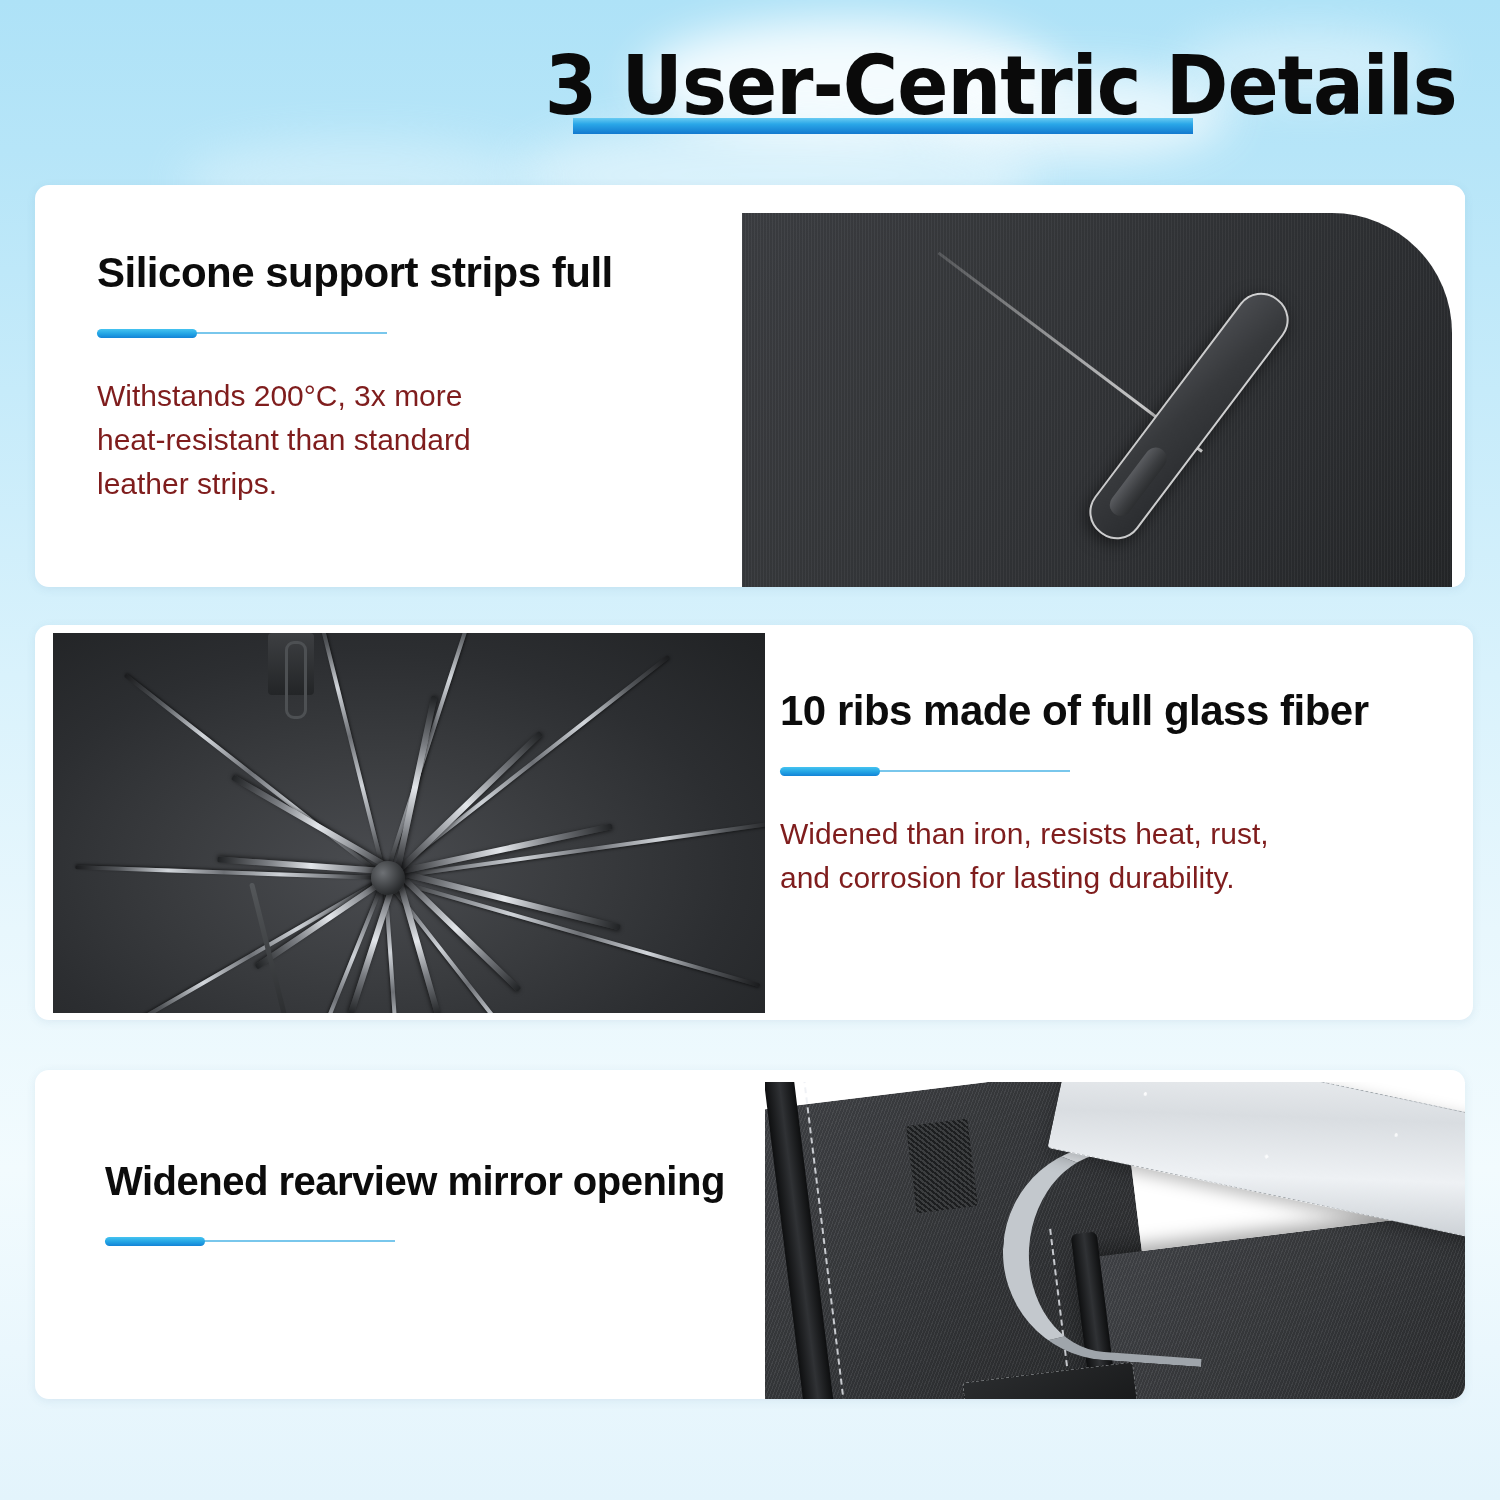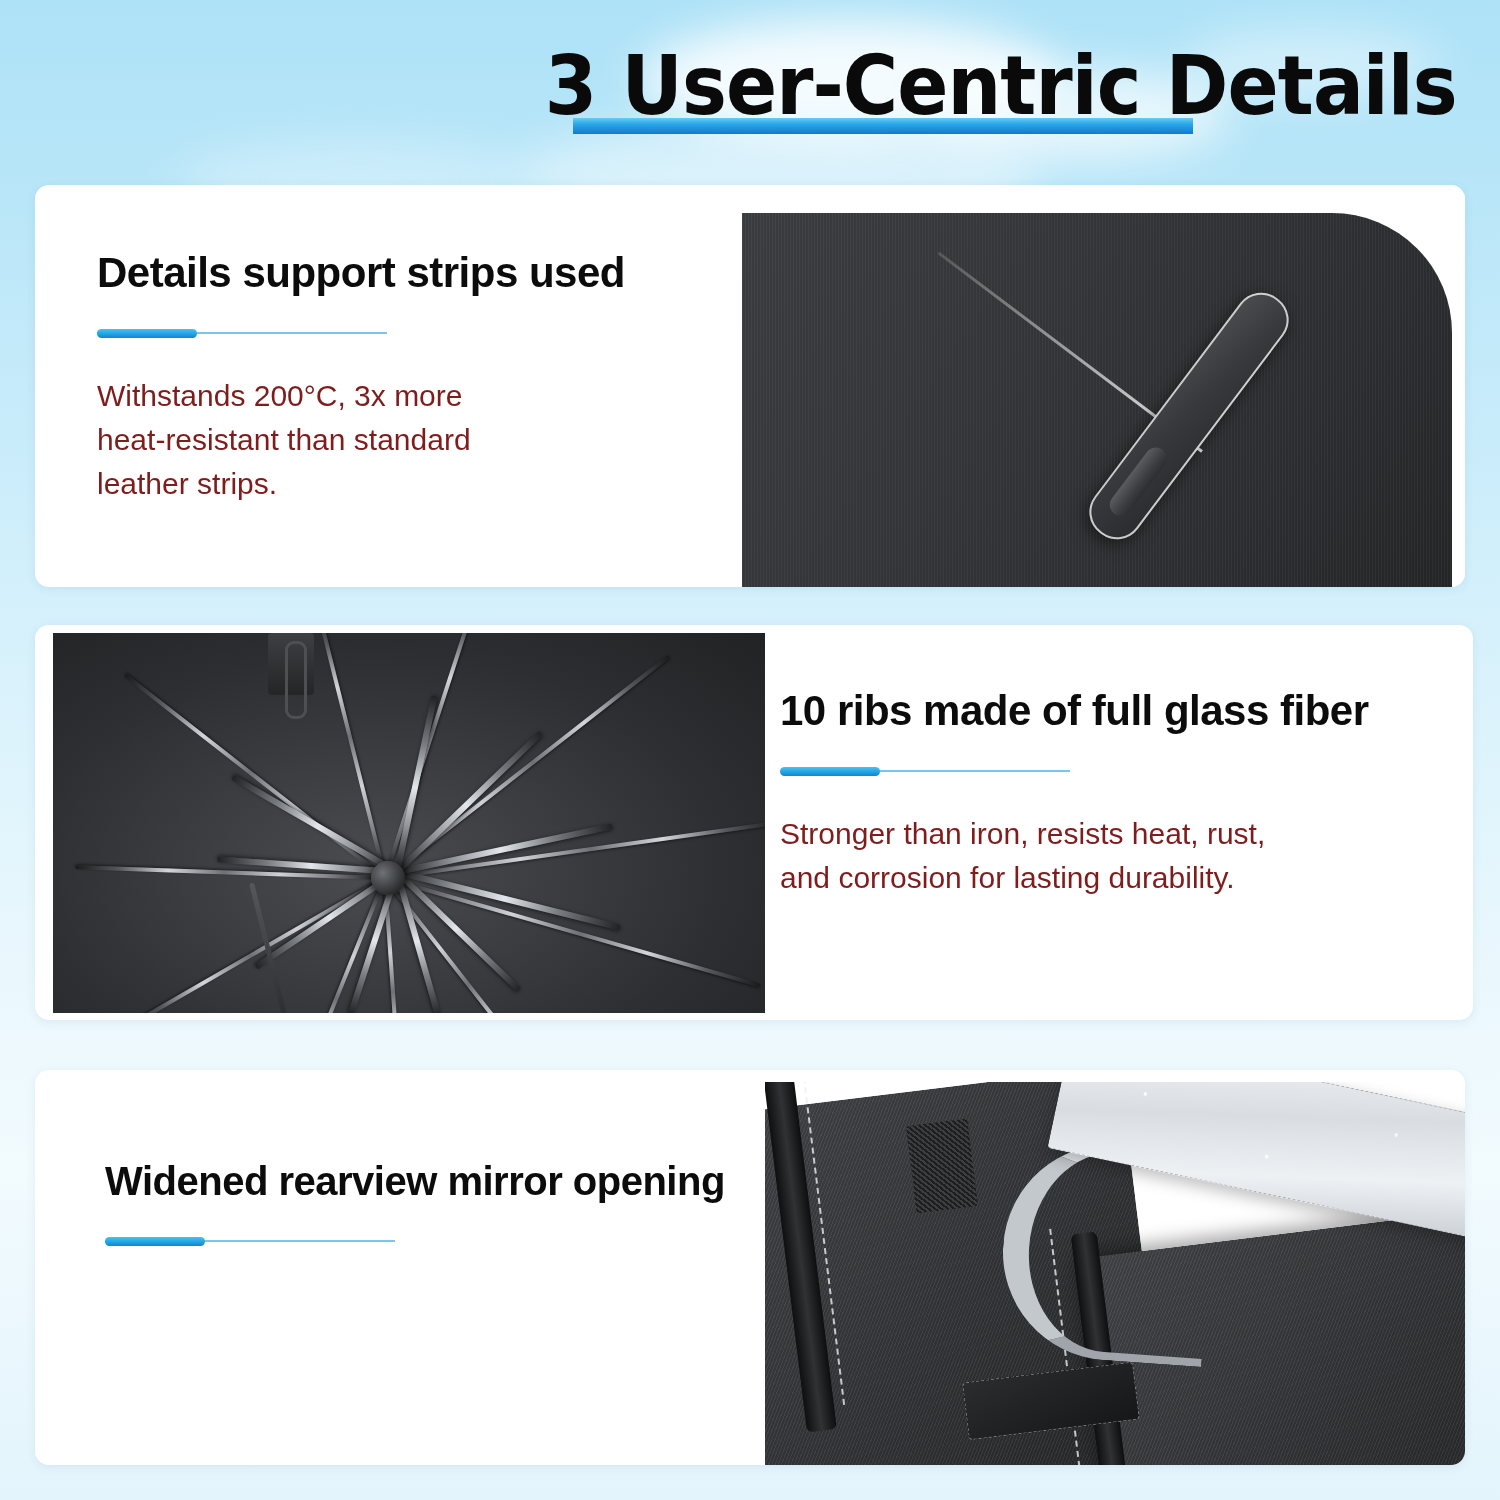--- a/index.html
+++ b/index.html
@@ -77,21 +77,21 @@
   
   .card {
     position: absolute;
     background: #ffffff;
     border-radius: 14px;
     overflow: hidden;
     box-shadow: 0 2px 10px rgba(60,110,150,0.10);
   }
   .card-1 { left: 35px;  top: 185px;  width: 1430px; height: 402px; }
   .card-2 { left: 35px;  top: 625px;  width: 1430px; height: 395px; padding-left: 8px; }
-  .card-3 { left: 35px;  top: 1070px; width: 1430px; height: 395px; }
+  .card-3 { left: 35px;  top: 1070px; width: 1430px; height: 329px; }
 
   .text-block { position: absolute; }
   .c1-text { left: 62px;  top: 62px;  width: 640px; }
   .c2-text { left: 745px; top: 60px;  width: 670px; }
   .c3-text { left: 70px;  top: 85px;  width: 680px; }
 
   .headline {
     font-family: "Liberation Sans", sans-serif;
     font-weight: bold;
     font-size: 42px;
@@ -356,21 +356,21 @@
   <div class="photo p1">
     <div class="panel1-edge"></div>
     <div class="panel1"></div>
     <div class="wire1"></div>
     <div class="strip1">
       <div class="strip1-knob"></div>
     </div>
   </div>
 
   <div class="text-block c1-text">
-    <h2 class="headline">Details support strips used</h2>
+    <h2 class="headline">Silicone support strips full</h2>
     <div class="divider">
       <div class="thin"></div>
       <div class="thick"></div>
     </div>
     <p class="body-copy">Withstands 200°C, 3x more
 heat-resistant than standard
 leather strips.</p>
   </div>
 </div>
 
@@ -408,21 +408,21 @@
       <div class="hub"></div>
     </div>
   </div>
 
   <div class="text-block c2-text">
     <h2 class="headline">10 ribs made of full glass fiber</h2>
     <div class="divider">
       <div class="thin"></div>
       <div class="thick"></div>
     </div>
-    <p class="body-copy">Stronger than iron, resists heat, rust,
+    <p class="body-copy">Widened than iron, resists heat, rust,
 and corrosion for lasting durability.</p>
   </div>
 </div>
 
 <div class="card card-3">
 
   <div class="photo p3">
     <div class="cloth-a"></div>
     <div class="cloth-b"></div>
     <div class="piping p-a"></div>

